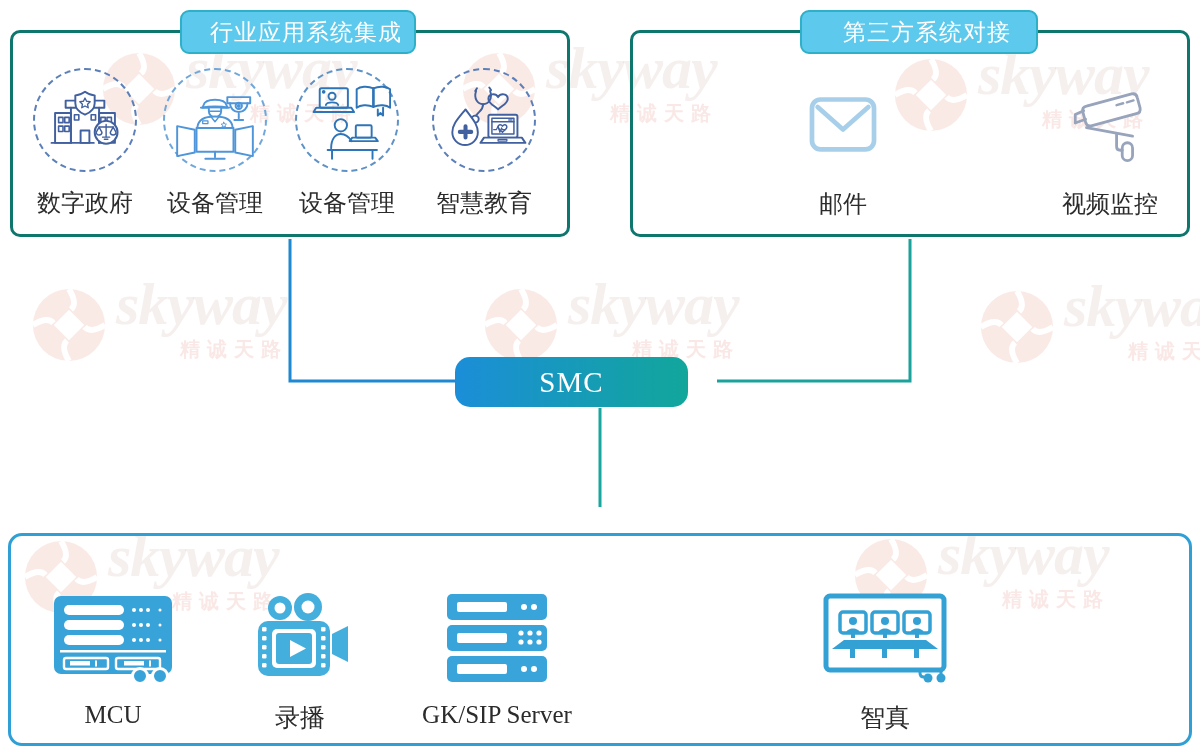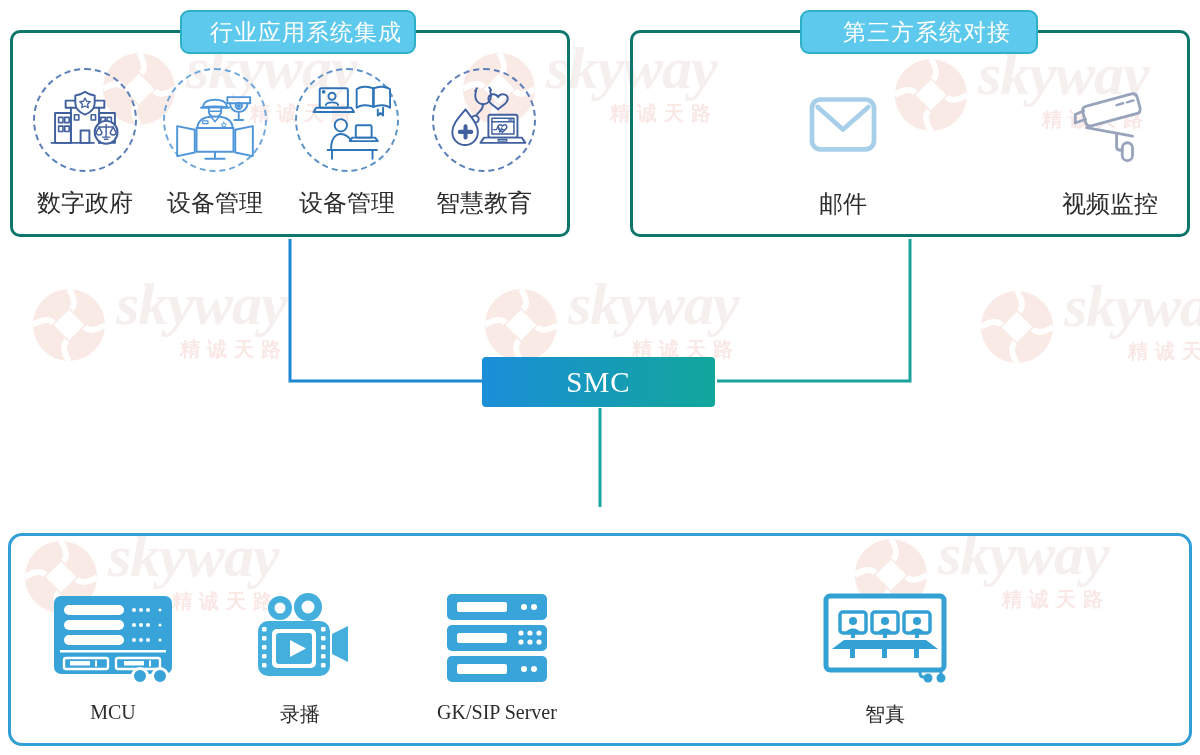--- a/index.html
+++ b/index.html
@@ -16,23 +16,23 @@
   .panel{position:absolute;background:transparent;z-index:2;}
   .panel.teal{border:3px solid #0f766e;border-radius:10px;}
   .panel.blue{border:3px solid #2F9FD6;border-radius:14px;}
   .tab{position:absolute;z-index:4;background:#5CC9ED;border:2px solid #2FB0C9;border-radius:9px;
        display:flex;align-items:center;justify-content:center;color:#fff;font-size:23px;
        font-weight:500;letter-spacing:1px;padding-left:16px;}
   .cell{position:absolute;display:flex;flex-direction:column;align-items:center;}
   .dashcircle{width:100px;height:100px;border-radius:50%;display:flex;align-items:center;justify-content:center;}
   .iconbox{height:100px;display:flex;align-items:center;justify-content:center;}
   .lbl{margin-top:15px;font-size:24px;color:#2b2b2b;font-weight:500;white-space:nowrap;}
-  .lbl3{margin-top:13px;font-size:20px;color:#2b2b2b;font-weight:500;white-space:nowrap;}
+  .lbl3{margin-top:13px;font-size:25px;color:#2b2b2b;font-weight:500;white-space:nowrap;}
   
-  .smc{position:absolute;left:482px;top:357px;width:233px;height:50px;border-radius:4px;z-index:4;
+  .smc{position:absolute;left:455px;top:357px;width:233px;height:50px;border-radius:15px;z-index:4;
        background:linear-gradient(90deg,#1B8ED8,#12A69B);display:flex;align-items:center;justify-content:center;
        color:#fff;font-size:29px;font-weight:500;letter-spacing:1px;}
   svg{display:block;}
   .connector{position:absolute;left:0;top:0;z-index:1;}
 </style>
 </head>
 <body>
 
 <div class="canvas">
 

